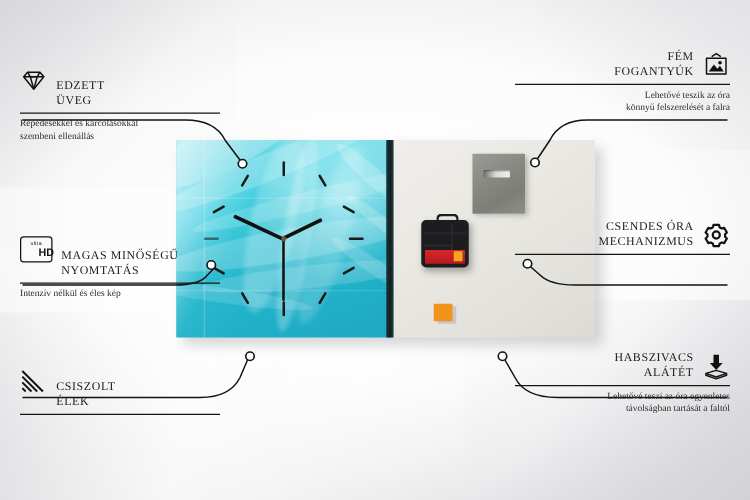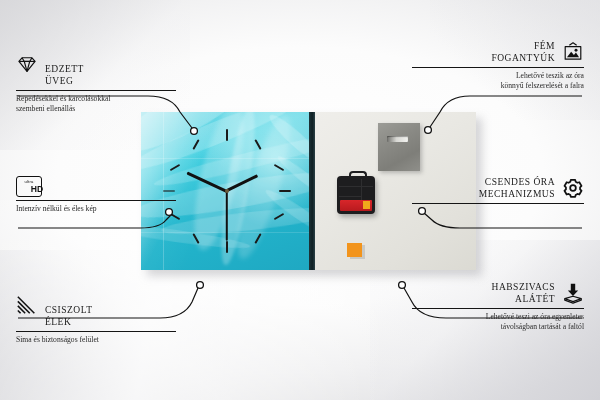--- a/index.html
+++ b/index.html
@@ -212,20 +212,24 @@
       <span>szembeni ellenállás</span>
     </div>
   </div>
 
   <div class="callout co-left" style="left:16px;top:176px;width:160px;">
     <div class="co-head">
       <span class="hd-ico">
         <span class="hd-ultra">ultra</span>
         <span class="hd-hd">HD</span>
       </span>
+      <span class="co-title">
+        <span>MAGAS MINŐSÉGŰ</span><br>
+        <span>NYOMTATÁS</span>
+      </span>
     </div>
     <div class="co-rule"></div>
     <div class="co-desc">
       <span>Intenzív nélkül és éles kép</span>
     </div>
   </div>
 
   <div class="callout co-left" style="left:16px;top:281px;width:160px;">
     <div class="co-head">
       <span class="ico">
@@ -237,23 +241,20 @@
               <path d="M2 18 L5 21"></path>
         </g>
           </svg>
       </span>
       <span class="co-title">
         <span>CSISZOLT</span><br>
         <span>ÉLEK</span>
       </span>
     </div>
     <div class="co-rule"></div>
-    <div class="co-desc">
-      <span>Sima és biztonságos felület</span>
-    </div>
   </div>
 
   <div class="callout co-right" style="right:16px;top:40px;width:172px;">
     <div class="co-head">
       <span class="co-title">
         <span>FÉM</span><br>
         <span>FOGANTYÚK</span>
       </span>
       <span class="ico">
         <svg viewBox="0 0 24 24">

